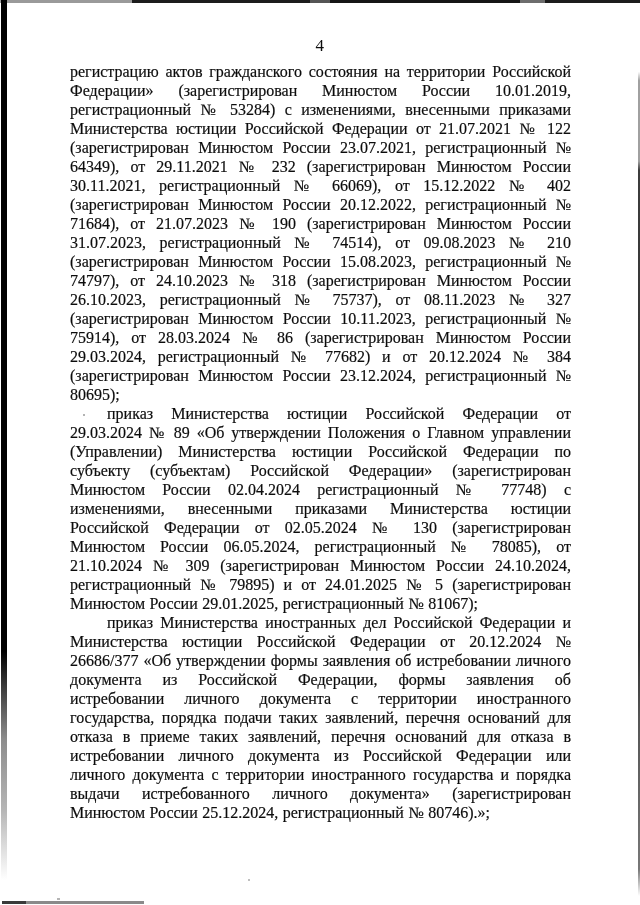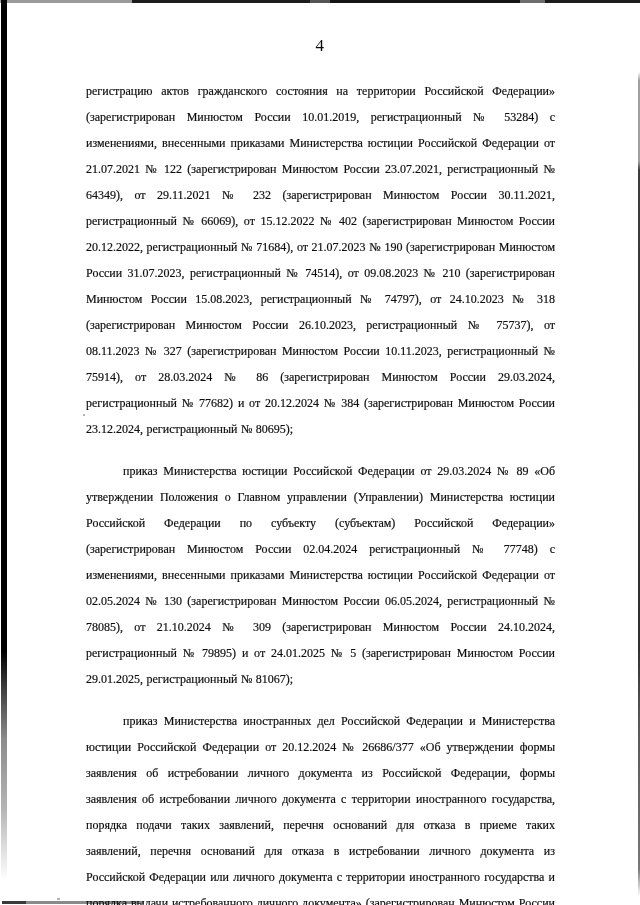--- a/index.html
+++ b/index.html
@@ -77,23 +77,23 @@
     font-size: 17px;
     letter-spacing: 0.5px;
   }
   .content {
     position: absolute;
     top: 62px;
     left: 70px;
     width: 501px;
   }
   .para {
-    margin: 16px;
-    font-size: 12px;
-    line-height: 26px;
+    margin: 0;
+    font-size: 16px;
+    line-height: 19px;
     text-align: justify;
     text-indent: 37px;
     word-spacing: 0.5px;
     -webkit-text-stroke: 0.2px #1a1a1a;
   }
   .para.no-indent {
     text-indent: 0;
   }
 </style>
 </head>

